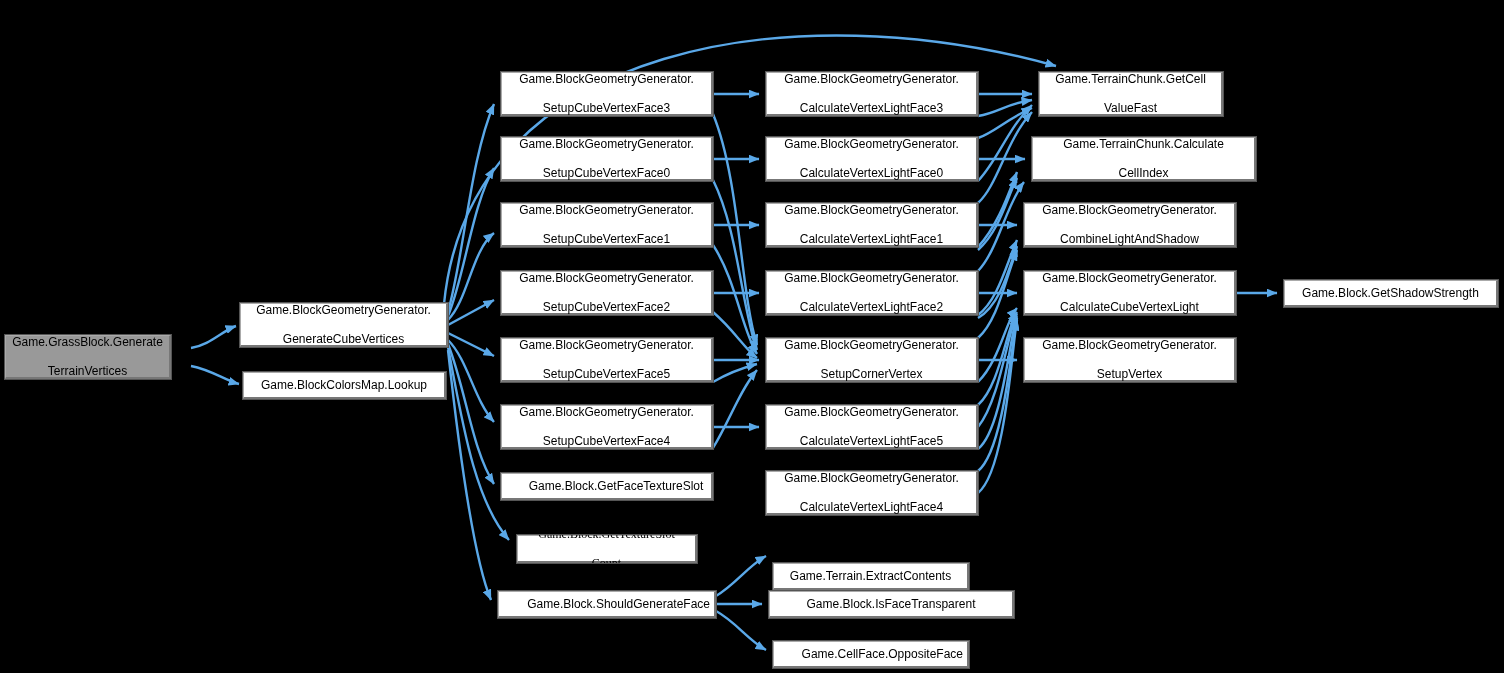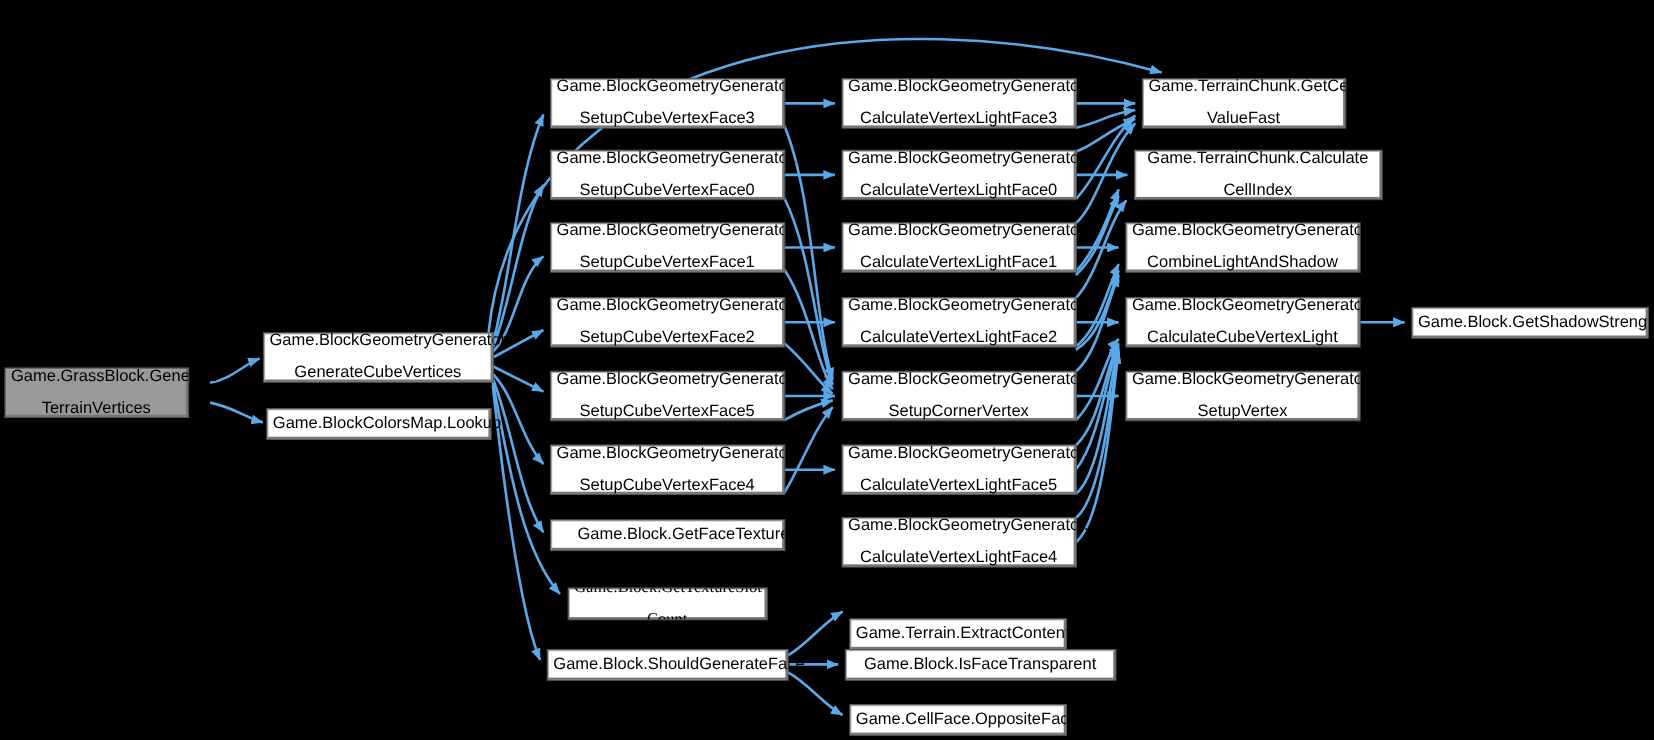--- a/index.html
+++ b/index.html
@@ -4,21 +4,21 @@
 <style>
   html,body{margin:0;padding:0;background:#000;}
   #root{position:relative;width:1504px;height:673px;background:#000;overflow:hidden;
         font-family:"Liberation Sans", sans-serif;}
   svg.edges{position:absolute;left:0;top:0;width:1504px;height:673px;pointer-events:none;}
   .node{position:absolute;box-sizing:border-box;background:#ffffff;
         border-top:1px solid #aaaaaa;border-left:1px solid #aaaaaa;
         border-right:2px solid #777777;border-bottom:2px solid #777777;
         outline:1px solid #555555;
         display:flex;align-items:center;justify-content:center;text-align:center;
-        color:#000;font-size:15px;line-height:14.5px;letter-spacing:0px;
+        color:#000;font-size:12px;line-height:14.5px;letter-spacing:0px;
         padding:0 4px;}
   .node.highlight{background:#999999;}
   .node span{display:block;width:100%;}
 </style>
 </head>
 <body>
 
 <div id="root">
   <svg class="edges" viewBox="0 0 1504 673">
     <defs>
@@ -125,21 +125,21 @@
   </div>
 
   <div class="node" style="left:501px;top:473px;width:212px;height:27px;padding-left:23px;">
     <span>Game.Block.GetFaceTextureSlot</span>
   </div>
 
   <div class="node" style="left:517px;top:535px;width:180px;height:28px;font-family:Liberation Serif, serif;">
     <span><span>Game.Block.GetTextureSlot</span><br><span>Count</span></span>
   </div>
 
-  <div class="node" style="left:498px;top:591px;width:218px;height:27px;">
+  <div class="node" style="left:498px;top:591px;width:218px;height:27px;text-align:right;">
     <span>Game.Block.ShouldGenerateFace</span>
   </div>
 
   <div class="node" style="left:766px;top:72px;width:212px;height:44px;">
     <span><span>Game.BlockGeometryGenerator.</span><br><span>CalculateVertexLightFace3</span></span>
   </div>
 
   <div class="node" style="left:766px;top:137px;width:212px;height:44px;">
     <span><span>Game.BlockGeometryGenerator.</span><br><span>CalculateVertexLightFace0</span></span>
   </div>

